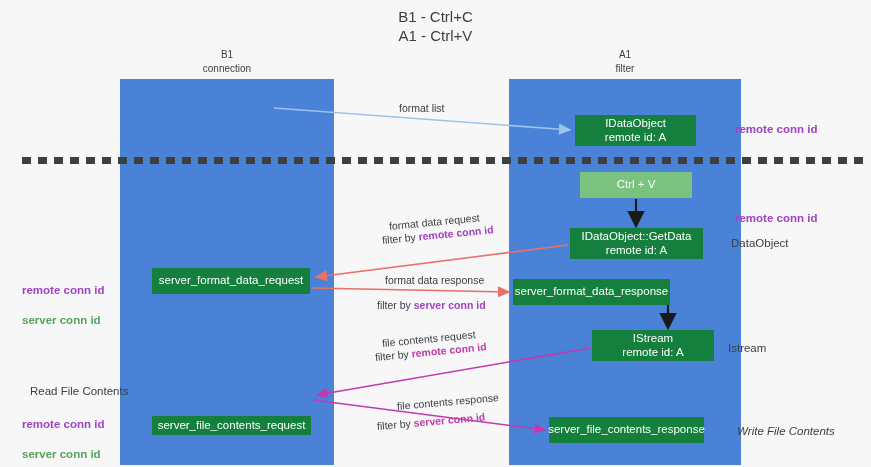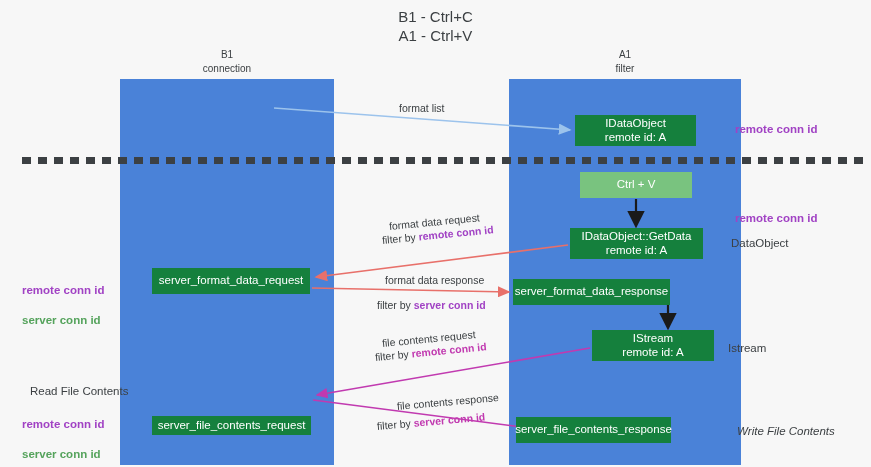--- a/index.html
+++ b/index.html
@@ -46,21 +46,21 @@
   .box.green{background:#79c37f;}
 
   #box-ctrlc{left:161px;top:94px;width:112px;height:28px;}
   #box-idataobject{left:575px;top:115px;width:121px;height:31px;}
   #box-ctrlv{left:580px;top:172px;width:112px;height:26px;}
   #box-getdata{left:570px;top:228px;width:133px;height:31px;}
   #box-sfdreq{left:152px;top:268px;width:158px;height:26px;}
   #box-sfdresp{left:513px;top:279px;width:157px;height:26px;}
   #box-istream{left:592px;top:330px;width:122px;height:31px;}
   #box-sfcreq{left:152px;top:385px;width:159px;height:19px;margin-top:31px;}
-  #box-sfcresp{left:516px;top:417px;width:155px;height:26px;}
+  #box-sfcresp{left:549px;top:417px;width:155px;height:26px;}
 
   
   .side-label{position:absolute;font-size:11.5px;line-height:15px;white-space:pre-line;}
   .purple{color:#a142c4;font-weight:bold;}
   .greenlbl{color:#55a35c;font-weight:bold;}
   .dark{color:#3c4043;}
 
   #lbl-remote-1{left:735px;top:122px;}
   #lbl-remote-2{left:735px;top:211px;}
   #lbl-dataobject{left:731px;top:236px;}

